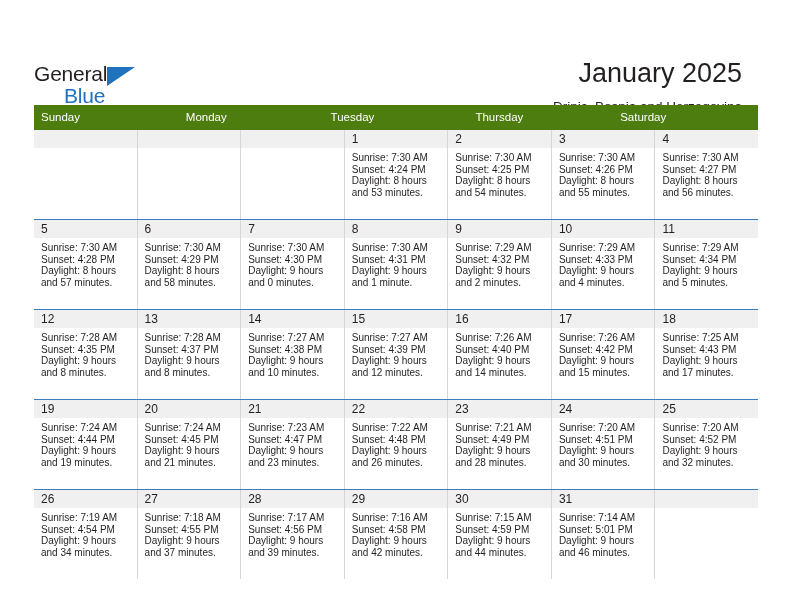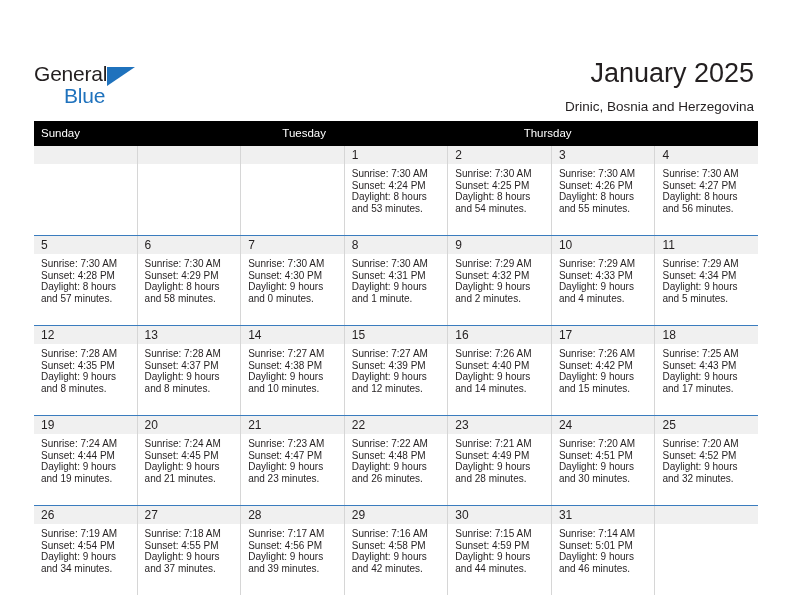--- a/index.html
+++ b/index.html
@@ -59,21 +59,21 @@
     position: absolute;
     left: 30px;
     top: 22px;
     font-size: 21px;
     letter-spacing: -0.2px;
     color: #1f72bd;
     font-family: "Liberation Sans", sans-serif;
   }
   .title-block {
     position: absolute;
-    right: 4px;
+    right: 16px;
     top: 0;
     text-align: right;
   }
   .month-title {
     font-size: 27px;
     color: #231f20;
     line-height: 34px;
     white-space: nowrap;
   }
   .location-title {
@@ -87,22 +87,21 @@
   
   .calendar {
     position: absolute;
     left: 34px;
     top: 105px;
     width: 724px;
   }
   .weekday-row {
     display: flex;
     width: 100%;
-    background: #000000;
-    margin-top: 16px;
+    background: #4d7c0f;
   }
   .weekday-cell {
     flex: 1 1 0;
     box-sizing: border-box;
     padding: 5px 0 6px 7px;
     font-size: 11.5px;
     color: #ffffff;
     line-height: 14px;
   }
   .week-row {
@@ -163,22 +162,24 @@
       <div class="month-title">January 2025</div>
       <div class="location-title">Drinic, Bosnia and Herzegovina</div>
     </div>
 
   </div>
 
   <div class="calendar">
 
     <div class="weekday-row">
       <div class="weekday-cell">Sunday</div>
+      <div class="weekday-cell">Monday</div>
       <div class="weekday-cell">Tuesday</div>
       <div class="weekday-cell">Thursday</div>
+      <div class="weekday-cell">Saturday</div>
     </div>
 
     <div class="week-row first">
       <div class="day-cell empty">
         <div class="day-number-band"></div>
         <div class="day-detail">
           <div></div>
           <div></div>
           <div></div>
           <div></div>

